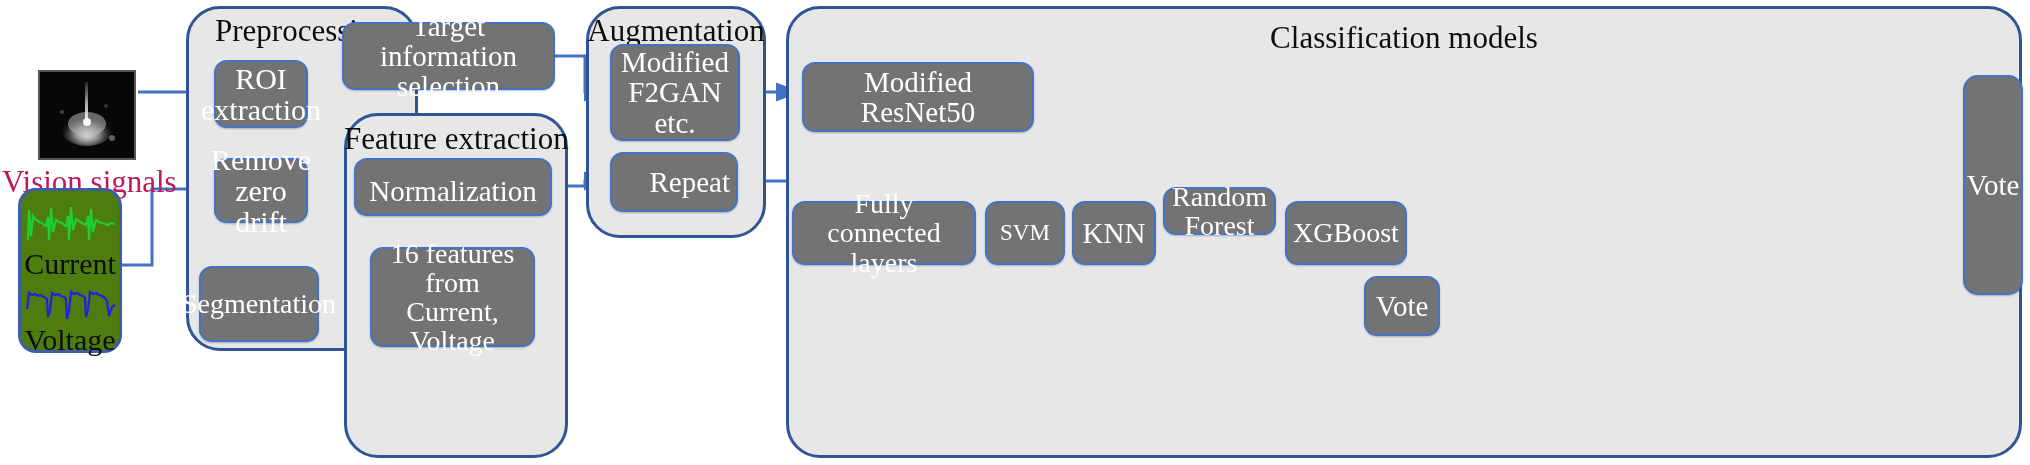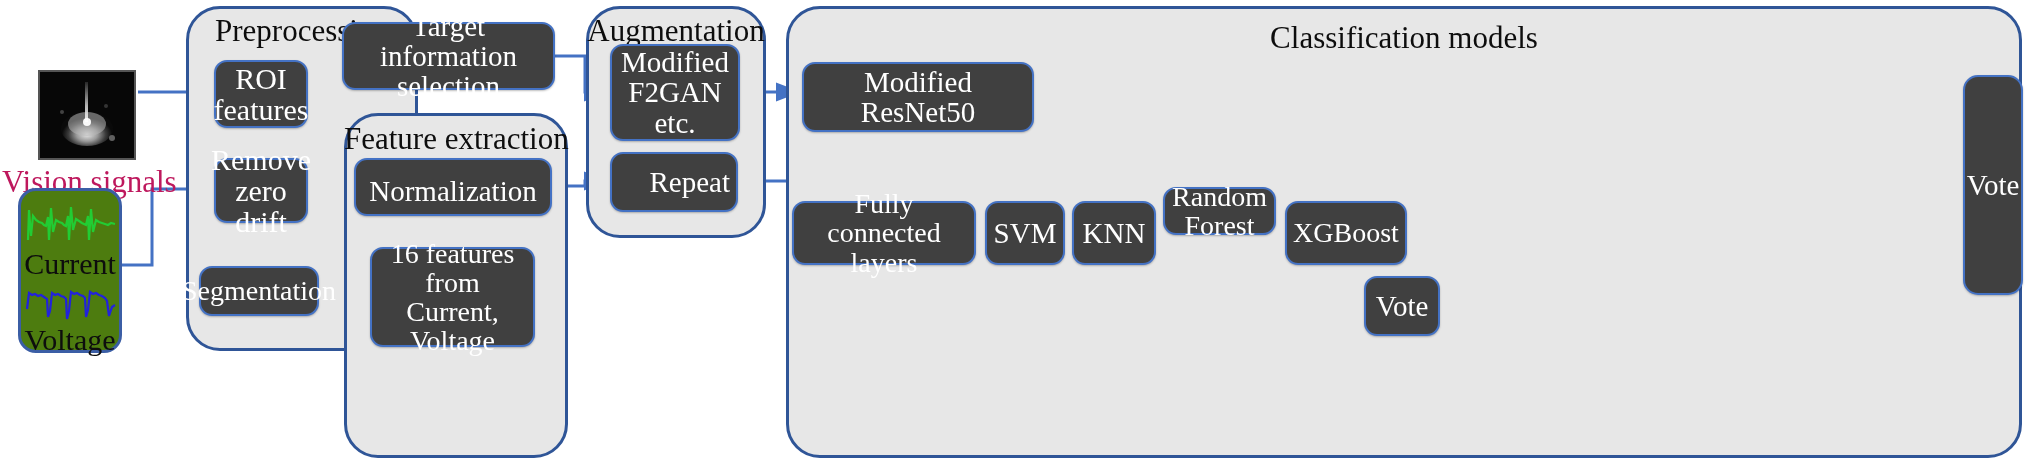--- a/index.html
+++ b/index.html
@@ -18,21 +18,21 @@
     position:absolute;
     color:#0d0d0d;
     font-size:31px;
     line-height:1;
     white-space:nowrap;
     text-align:center;
   }
 
   .bbox{
     position:absolute;
-    background:#404040;
+    background:#737373;
     border:2px solid #4472c4;
     border-radius:13px;
     box-sizing:border-box;
     color:#ffffff;
     display:flex;
     align-items:center;
     justify-content:center;
     text-align:center;
     font-size:30px;
     line-height:1.04;
@@ -163,29 +163,29 @@
       <polyline fill="none" stroke="#2222dd" stroke-width="2.2" points="4,26 6,10 9,12 12,11 15,13 18,12 21,14 24,16 25,34 27,28 29,10 32,12 35,11 38,13 41,14 43,16 44,36 46,28 48,9 51,11 54,10 57,12 60,13 62,15 63,34 65,27 67,9 70,11 73,10 76,12 79,13 82,15 84,18 86,33 89,24 92,22"></polyline>
     </svg>
     <div class="sig-label" style="top:134px;">Voltage</div>
   </div>
 
   <div class="group" style="left:186px;top:6px;width:232px;height:345px;"></div>
   <div class="group-title" style="left:186px;top:15px;width:232px;">Preprocessing</div>
 
   <div class="bbox" style="left:214px;top:60px;width:94px;height:68px;">
     <span style="white-space:pre-line;">ROI
-features</span>
+extraction</span>
   </div>
 
   <div class="bbox" style="left:214px;top:158px;width:94px;height:65px;">
     <span style="white-space:pre-line;">Remove
 zero drift</span>
   </div>
 
-  <div class="bbox" style="left:199px;top:266px;width:120px;height:50px;font-size:28px;">
+  <div class="bbox" style="left:199px;top:266px;width:120px;height:76px;font-size:28px;">
     <span style="white-space:pre-line;">Segmentation</span>
   </div>
 
   <div class="bbox" style="left:342px;top:22px;width:213px;height:68px;font-size:29px;">
     <span style="white-space:pre-line;">Target information
 selection</span>
   </div>
 
   <div class="group" style="left:344px;top:113px;width:224px;height:345px;"></div>
   <div class="group-title" style="left:344px;top:123px;width:224px;">Feature extraction</div>
@@ -218,21 +218,21 @@
 
   <div class="bbox" style="left:802px;top:62px;width:232px;height:70px;font-size:29px;">
     <span style="white-space:pre-line;">Modified ResNet50</span>
   </div>
 
   <div class="bbox" style="left:792px;top:201px;width:184px;height:64px;font-size:28px;">
     <span style="white-space:pre-line;">Fully connected
 layers</span>
   </div>
 
-  <div class="bbox" style="left:985px;top:201px;width:80px;height:64px;font-size:29px;">
+  <div class="bbox" style="left:985px;top:201px;width:80px;height:64px;font-size:23px;">
     <span style="white-space:pre-line;">SVM</span>
   </div>
 
   <div class="bbox" style="left:1072px;top:201px;width:84px;height:64px;font-size:29px;">
     <span style="white-space:pre-line;">KNN</span>
   </div>
 
   <div class="bbox" style="left:1163px;top:187px;width:113px;height:48px;font-size:28px;">
     <span style="white-space:pre-line;">Random
 Forest</span>

